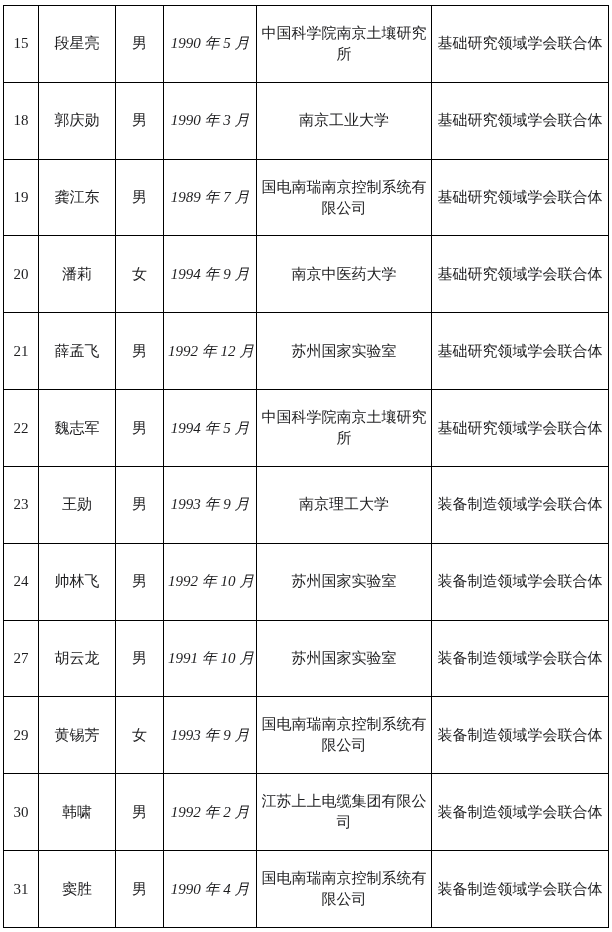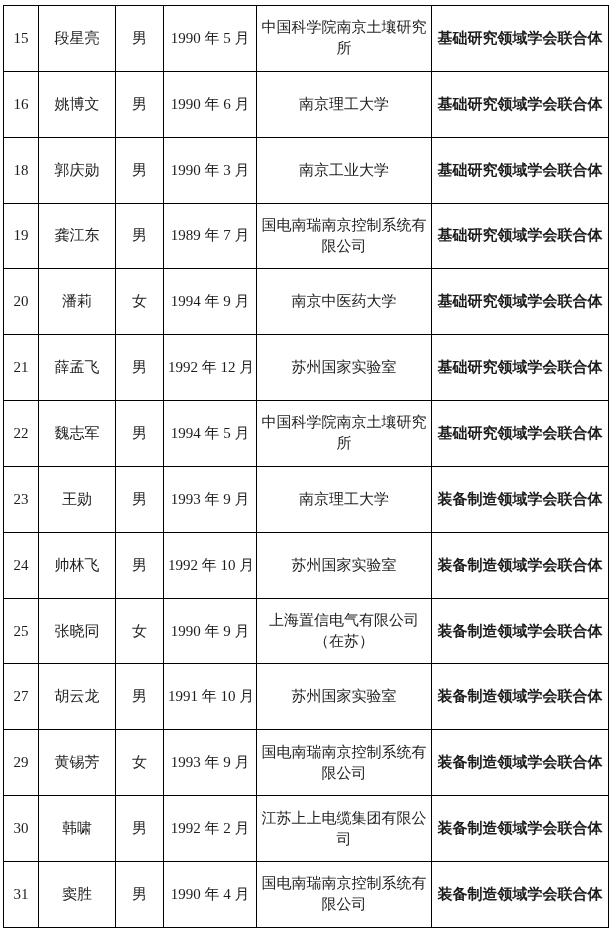--- a/index.html
+++ b/index.html
@@ -34,23 +34,23 @@
     text-align: center;
     vertical-align: middle;
     font-size: 15px;
     line-height: 21px;
     color: var(--text-color);
     padding: 2px 4px;
     overflow: hidden;
   }
   table.roster tr { height: 48.58px; }
   td.col-num   { font-size: 15px; }
-  td.col-birth { white-space: nowrap; }
+  td.col-birth { white-space: nowrap; font-style: italic; }
   td.col-org   { padding: 2px 6px; }
-  td.col-group { padding: 2px 4px; font-weight: bold; }
+  td.col-group { padding: 2px 4px; }
 </style>
 </head>
 <body>
 
 <div class="table-wrap">
   <table class="roster">
     <colgroup>
       <col style="width:35px">
       <col style="width:77px">
       <col style="width:48px">
@@ -58,28 +58,20 @@
       <col style="width:175px">
       <col style="width:177px">
     </colgroup>
     <tbody id="table-body">
         <tr>
     <td class="col-num">15</td>
     <td class="col-name">段星亮</td>
     <td class="col-gender">男</td>
     <td class="col-birth">1990 年 5 月</td>
     <td class="col-org">中国科学院南京土壤研究所</td>
-    <td class="col-group">基础研究领域学会联合体</td>
-  </tr>
-        <tr>
-    <td class="col-num">16</td>
-    <td class="col-name">姚博文</td>
-    <td class="col-gender">男</td>
-    <td class="col-birth">1990 年 6 月</td>
-    <td class="col-org">南京理工大学</td>
     <td class="col-group">基础研究领域学会联合体</td>
   </tr>
         <tr>
     <td class="col-num">18</td>
     <td class="col-name">郭庆勋</td>
     <td class="col-gender">男</td>
     <td class="col-birth">1990 年 3 月</td>
     <td class="col-org">南京工业大学</td>
     <td class="col-group">基础研究领域学会联合体</td>
   </tr>
@@ -125,28 +117,20 @@
   </tr>
         <tr>
     <td class="col-num">24</td>
     <td class="col-name">帅林飞</td>
     <td class="col-gender">男</td>
     <td class="col-birth">1992 年 10 月</td>
     <td class="col-org">苏州国家实验室</td>
     <td class="col-group">装备制造领域学会联合体</td>
   </tr>
         <tr>
-    <td class="col-num">25</td>
-    <td class="col-name">张晓同</td>
-    <td class="col-gender">女</td>
-    <td class="col-birth">1990 年 9 月</td>
-    <td class="col-org">上海置信电气有限公司（在苏）</td>
-    <td class="col-group">装备制造领域学会联合体</td>
-  </tr>
-        <tr>
     <td class="col-num">27</td>
     <td class="col-name">胡云龙</td>
     <td class="col-gender">男</td>
     <td class="col-birth">1991 年 10 月</td>
     <td class="col-org">苏州国家实验室</td>
     <td class="col-group">装备制造领域学会联合体</td>
   </tr>
         <tr>
     <td class="col-num">29</td>
     <td class="col-name">黄锡芳</td>

